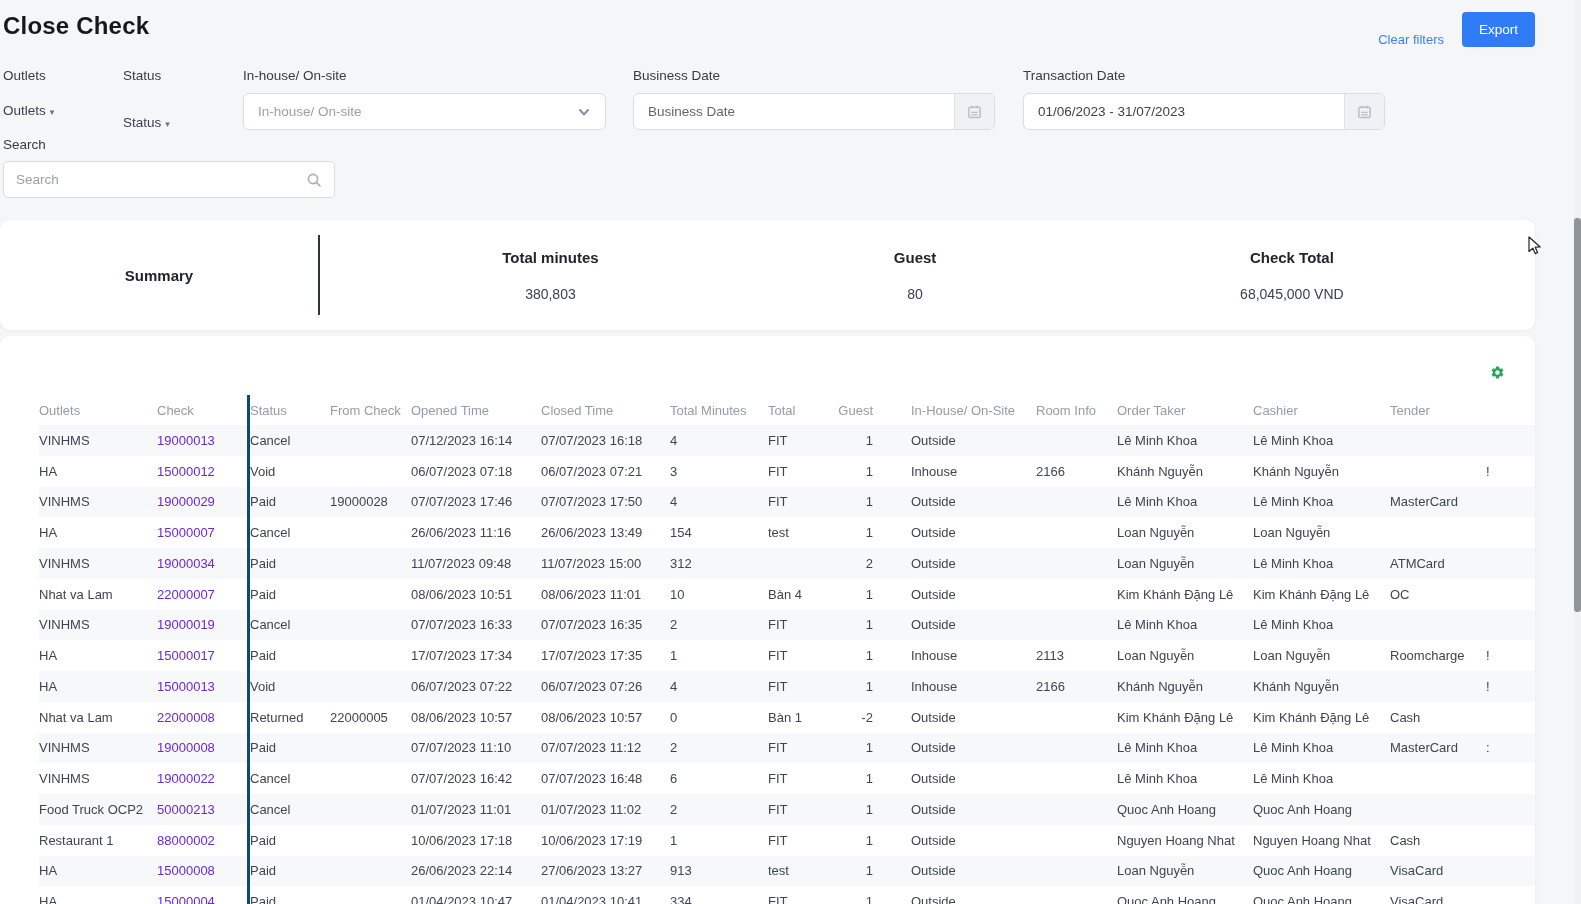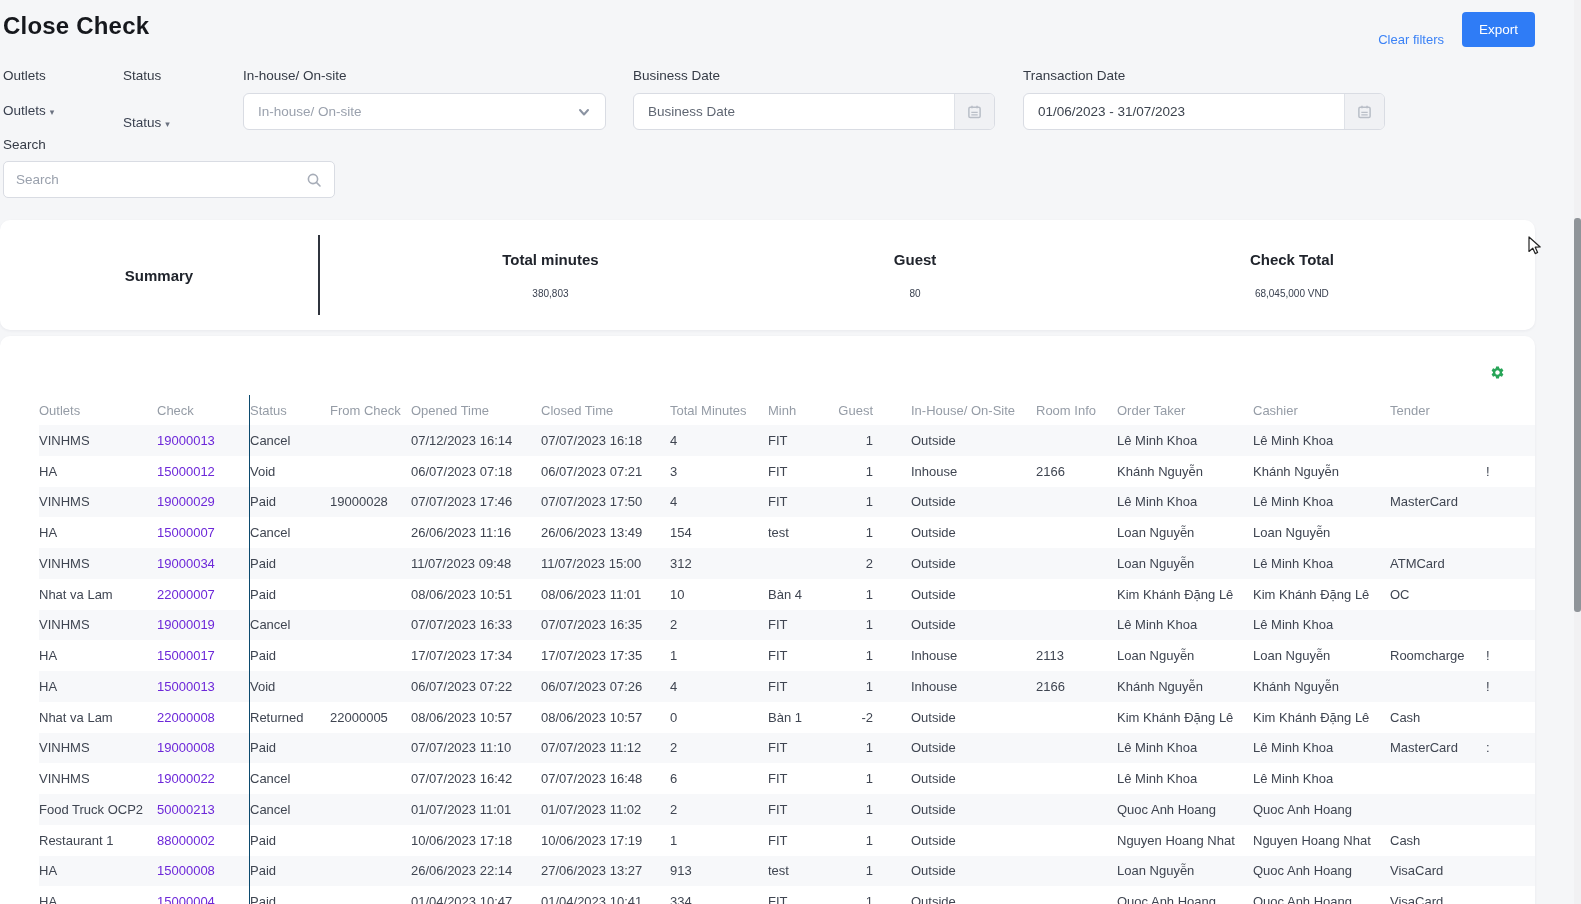--- a/index.html
+++ b/index.html
@@ -58,34 +58,34 @@
     position:absolute; left:0; width:1535px; background:#fff; border-radius:10px;
     box-shadow:0 1px 3px rgba(30,40,60,.06);
   }
   .summary-card { top:220px; height:110px; display:flex; }
   .summary-left { width:318px; display:flex; align-items:center; justify-content:center; }
   .summary-title { font-size:15px; font-weight:700; color:#20242c; }
   .summary-divider { width:1.5px; background:#2f343d; align-self:center; height:80px; }
   .summary-metrics { flex:1; display:flex; }
   .metric { display:flex; flex-direction:column; align-items:center; justify-content:center; gap:20px; }
   .metric-label { font-size:15px; font-weight:700; color:#20242c; }
-  .metric-value { font-size:10px; color:#3a4150; }
+  .metric-value { font-size:14px; color:#3a4150; }
 
   .table-card { top:336px; height:600px; overflow:hidden; }
   .gear-row { height:44px; display:flex; align-items:flex-end; justify-content:flex-end; padding:0 30px; }
   .gear { cursor:pointer; display:flex; }
 
   
   .tbl { margin-top:15px; padding-left:39px; }
   .t-row { display:grid; align-items:center; height:30.75px; font-size:13px; }
   .t-head { height:30px; color:#959ca6; }
   .t-row.striped { background:#f7f8fa; }
   .t-cell { white-space:nowrap; overflow:hidden; padding-right:8px; }
   .t-cell.right { text-align:right; padding-right:4px; }
-  .t-cell.fixed-sep { border-right:1px solid #0c4a6e; align-self:stretch; display:flex; align-items:center; }
+  .t-cell.fixed-sep { border-right:3px solid #0c4a6e; align-self:stretch; display:flex; align-items:center; }
   .check-link { color:#6d28d9; font-weight:400; cursor:pointer; }
 
   
   .v-scroll-track { position:absolute; right:0; top:0; width:7px; height:904px; background:#f1f1f3; }
   .v-scroll-thumb { position:absolute; right:0; top:218px; width:7px; height:394px; background:#8f9499; border-radius:3px; cursor:pointer; }
 
   .cursor { position:absolute; left:1528px; top:236px; pointer-events:none; }
 </style>
 </head>
 <body>
@@ -192,21 +192,21 @@
     </div>
     <div class="tbl" id="tbl">
         <div class="t-row t-head" style="grid-template-columns: 118px 93px 80px 81px 130px 129px 98px 62px 47px 34px 125px 81px 136px 137px 96px 36px;">
           <div class="t-cell">Outlets</div>
           <div class="t-cell fixed-sep">Check</div>
           <div class="t-cell">Status</div>
           <div class="t-cell">From Check</div>
           <div class="t-cell">Opened Time</div>
           <div class="t-cell">Closed Time</div>
           <div class="t-cell">Total Minutes</div>
-          <div class="t-cell">Minh</div>
+          <div class="t-cell">Total</div>
           <div class="t-cell right">Guest</div>
           <div class="t-cell"></div>
           <div class="t-cell">In-House/ On-Site</div>
           <div class="t-cell">Room Info</div>
           <div class="t-cell">Order Taker</div>
           <div class="t-cell">Cashier</div>
           <div class="t-cell">Tender</div>
           <div class="t-cell"></div>
         </div>
         <div class="t-row striped" style="grid-template-columns: 118px 93px 80px 81px 130px 129px 98px 62px 47px 34px 125px 81px 136px 137px 96px 36px;">

